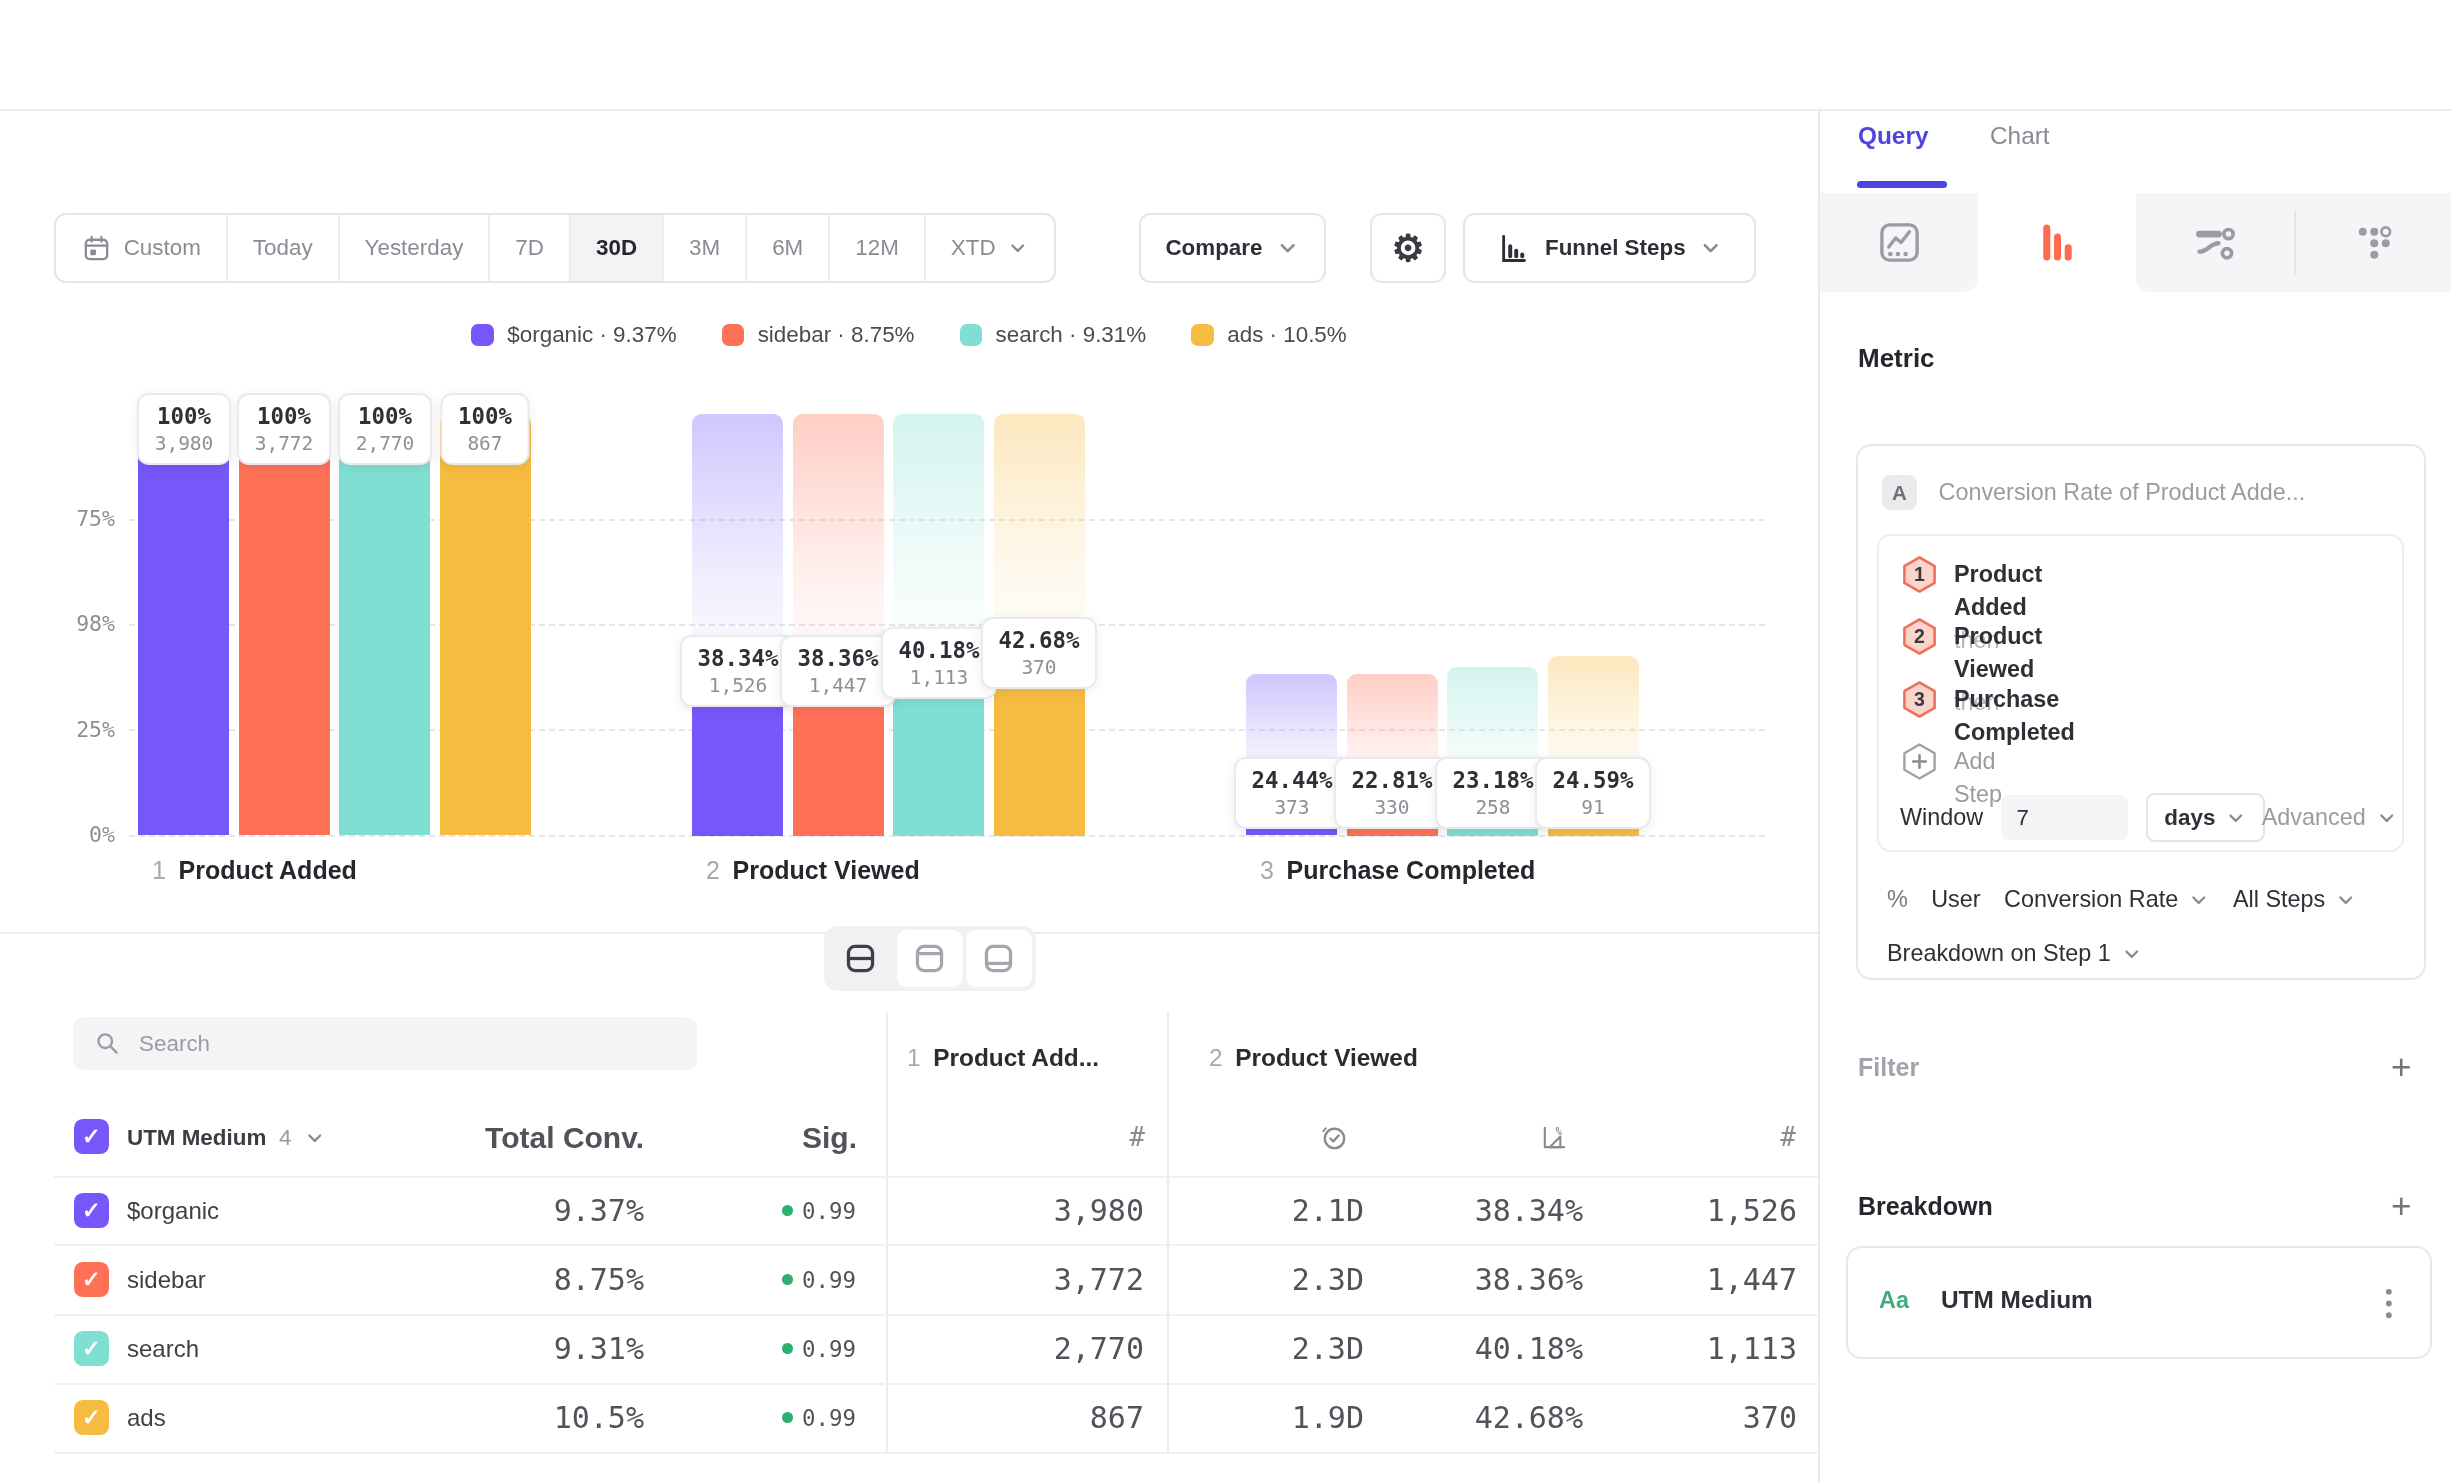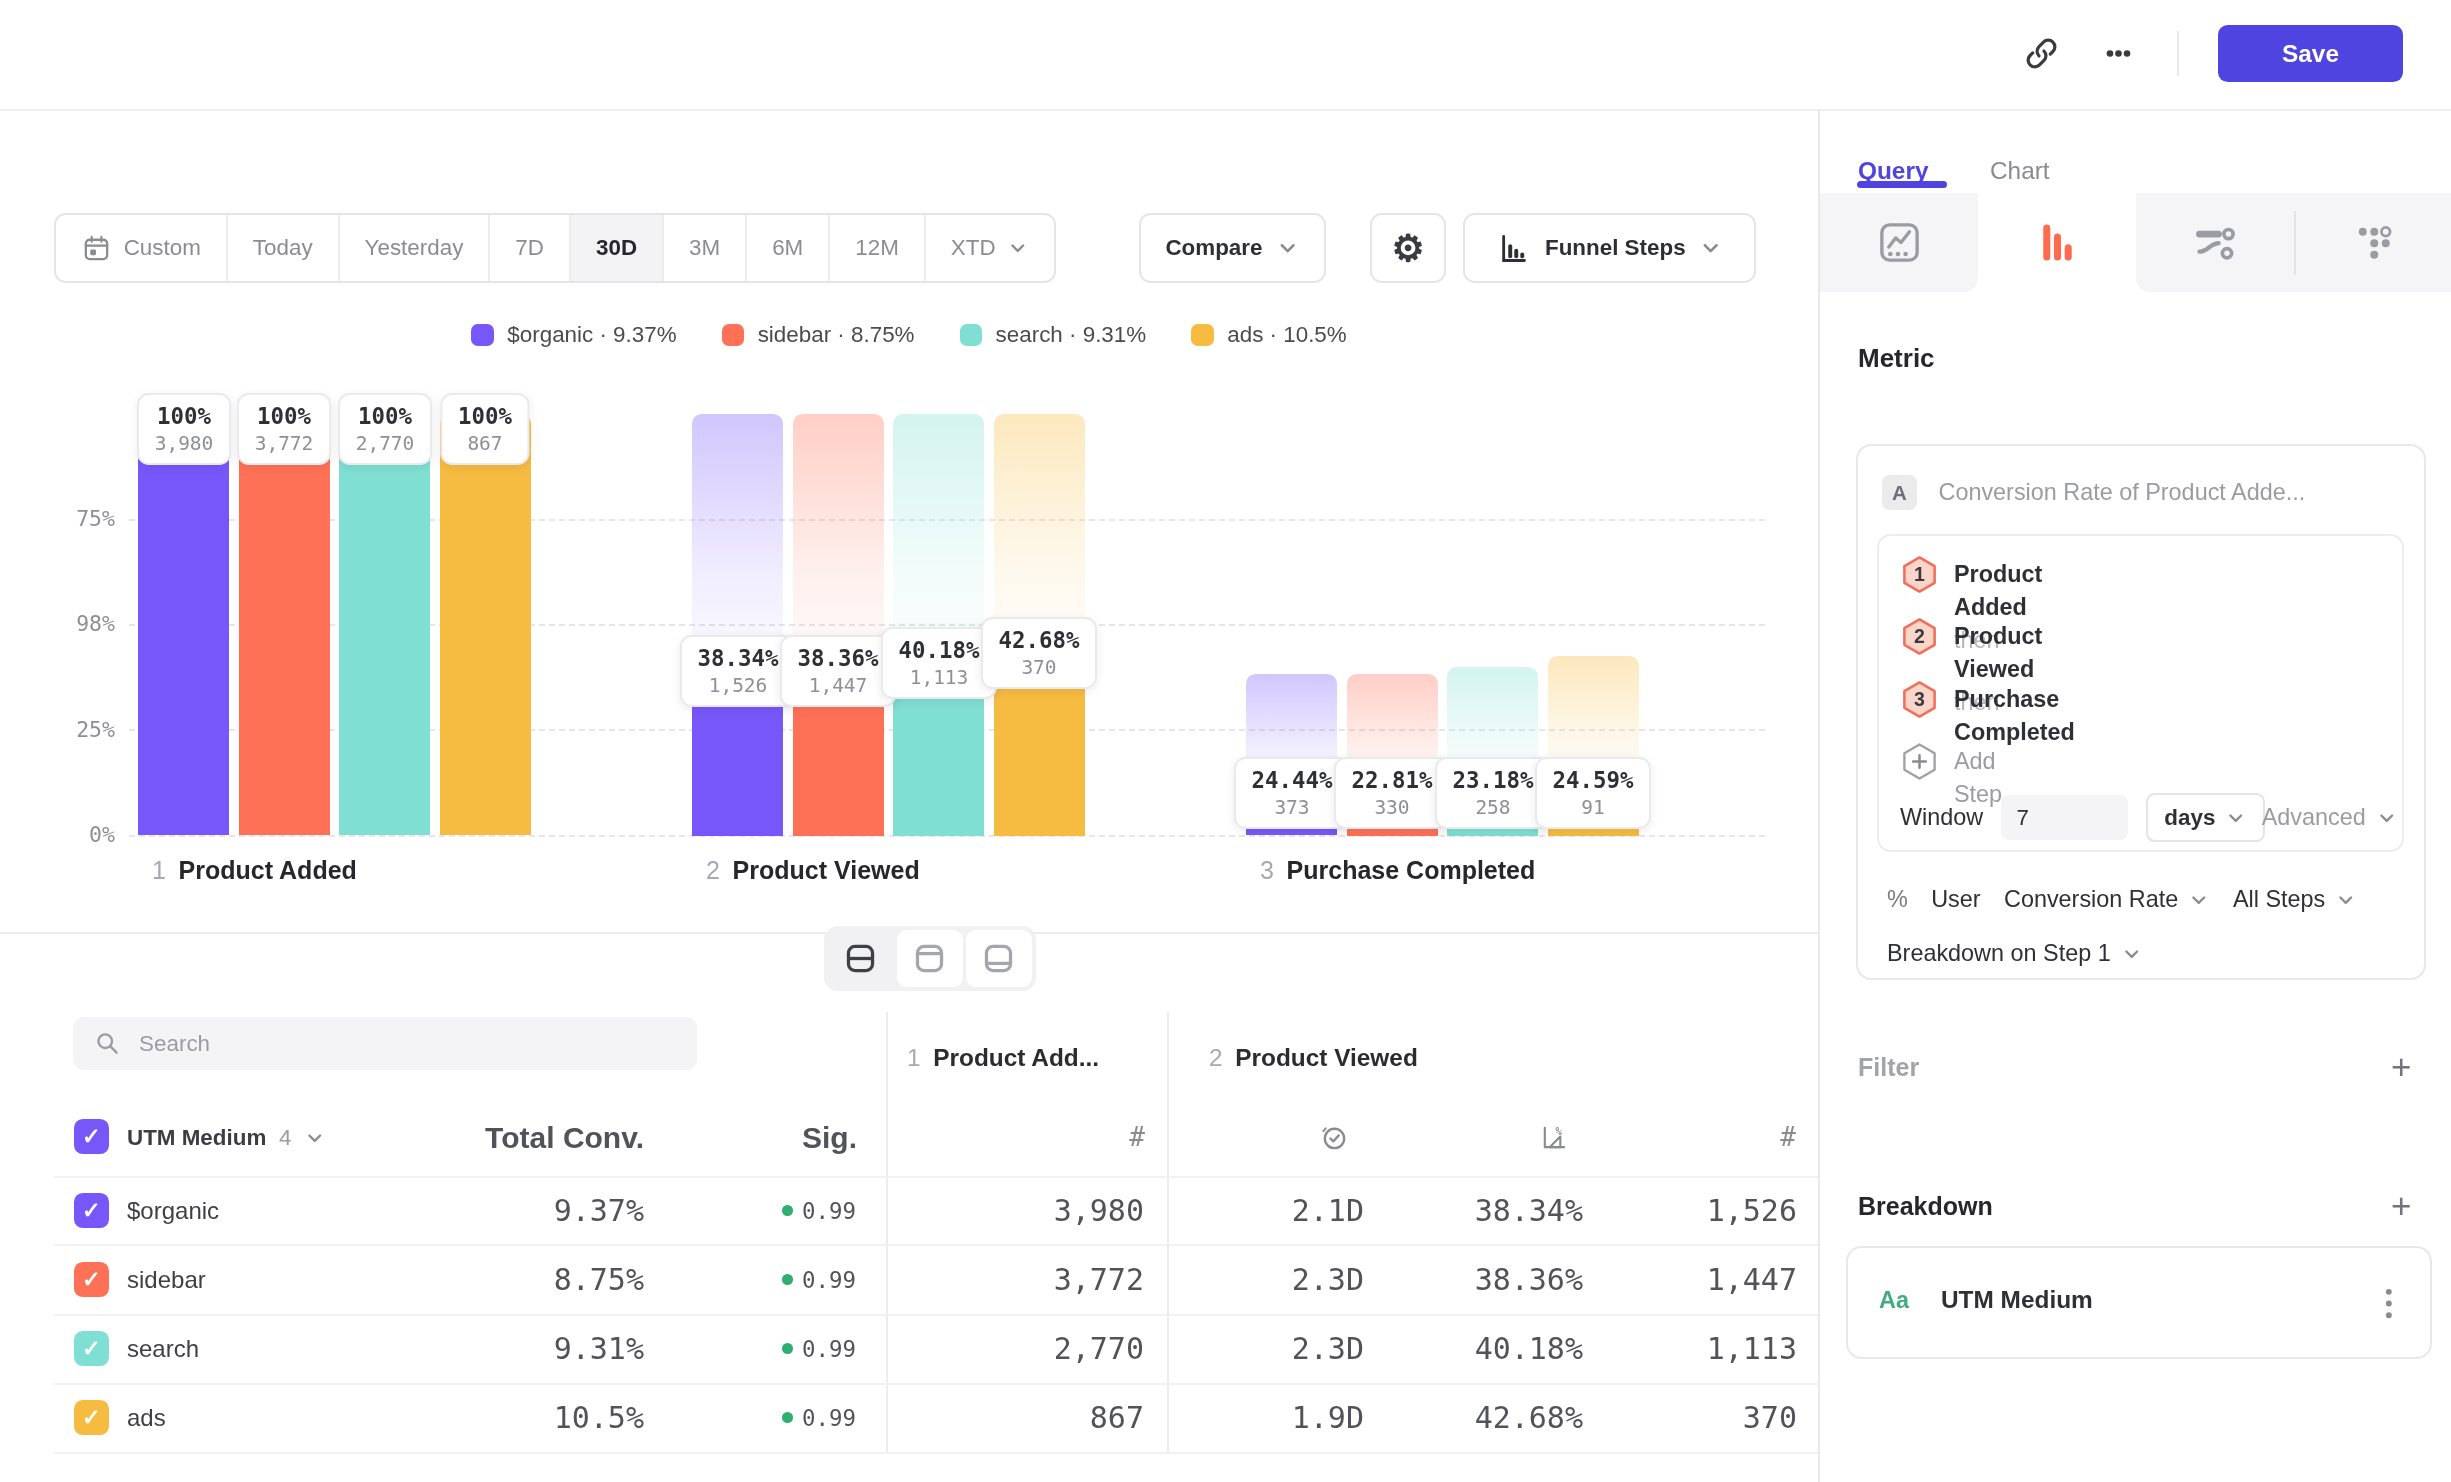--- a/index.html
+++ b/index.html
@@ -63,60 +63,41 @@
   .hline{position:absolute;height:2px;background:#f1f1f4;}
   .vline{position:absolute;width:2px;background:#ececf0;}
   .cell-r{position:absolute;width:293px;text-align:right;font-size:30px;height:33px;line-height:33px;color:#52525a;}
   .row-label{position:absolute;font-size:24px;color:#3f3f46;height:33px;line-height:33px;}
   .chk{position:absolute;width:35px;height:35px;border-radius:8.8px;display:flex;align-items:center;justify-content:center;color:#fff;font-size:22.4px;font-weight:700;cursor:pointer;}
   .sig-cell{position:absolute;display:flex;justify-content:flex-end;align-items:center;gap:9px;width:195px;height:33px;}
   .sig-dot{width:10.7px;height:10.7px;border-radius:50%;background:#2fae72;}
 
   
   .panel-border{position:absolute;left:1818px;top:109px;width:2px;height:1373px;background:#e9e9ed;}
-  .ptab{position:absolute;top:109px;height:76px;display:flex;align-items:flex-end;font-size:24.4px;cursor:pointer;}
+  .ptab{position:absolute;top:122px;height:76px;display:flex;align-items:flex-start;font-size:24.4px;cursor:pointer;}
   .ptab.active{color:#4f44e0;font-weight:700;}
   .ptab.idle{color:#8a8a93;font-weight:500;}
   .punder{position:absolute;left:1857px;top:181px;width:90px;height:6.8px;border-radius:3.9px;background:#4f44e0;}
   .rtab{position:absolute;top:193px;height:99px;display:flex;align-items:center;justify-content:center;cursor:pointer;}
   .card{position:absolute;border:2px solid #e8e8ec;border-radius:15.6px;background:#fff;}
   .hexwrap{position:absolute;width:39px;height:39px;}
   .hexwrap .hn{position:absolute;left:0;top:0;width:39px;height:39px;text-align:center;line-height:39px;font-size:19.5px;font-weight:700;color:#3a3a42;}
   .pstep-label{position:absolute;font-size:23.4px;font-weight:700;color:#2f2f37;height:33px;line-height:33px;}
   .pstep-suffix{color:#b6b6bd;font-weight:400;}
   .ptext{position:absolute;font-size:23.4px;height:33px;line-height:33px;}
   .chev{display:inline-flex;color:#8a8a93;}
   .plus-btn{position:absolute;font-size:35px;color:#73737c;cursor:pointer;line-height:35px;}
   .kebab{position:absolute;cursor:pointer;}
 </style>
 </head>
 <body>
 
 <div class="canvas">
 
   <header class="topbar">
-    <div class="top-right">
-      <span class="icn" style="color:#3a3a42;">
-        <svg width="37" height="37" viewBox="0 0 24 24" fill="none" stroke="currentColor" stroke-width="2.1" stroke-linecap="round" stroke-linejoin="round">
-          <path d="M10.4 13.6a4.3 4.3 0 0 1 0-6.1l2.9-2.9a4.3 4.3 0 0 1 6.1 6.1l-1.7 1.7"></path>
-          <path d="M13.6 10.4a4.3 4.3 0 0 1 0 6.1l-2.9 2.9a4.3 4.3 0 0 1-6.1-6.1l1.7-1.7"></path>
-        </svg>
-      </span>
-      <span class="icn">
-        <svg width="39" height="39" viewBox="0 0 32 32">
-            <g fill="#3a3a42">
-              <circle cx="9" cy="16" r="2.7"></circle>
-              <circle cx="16" cy="16" r="2.7"></circle>
-              <circle cx="23" cy="16" r="2.7"></circle>
-            </g>
-          </svg>
-      </span>
-      <span class="vdiv"></span>
-      <div class="save-btn">Save</div>
-    </div>
   </header>
 
   <div class="date-group" id="dateGroup">
       <div class="date-cell">
         <span class="icn" style="color:#8b8b94;">
           <svg width="31" height="31" viewBox="0 0 32 32" fill="none" stroke="currentColor" stroke-width="2.4" stroke-linecap="round">
             <rect x="5" y="7" width="22" height="20" rx="4"></rect>
             <path d="M11 4v5M21 4v5M5 13h22" stroke-width="2.2"></path>
             <rect x="9.5" y="17" width="6" height="6" rx="1.5" fill="currentColor" stroke="none"></rect>
           </svg>

